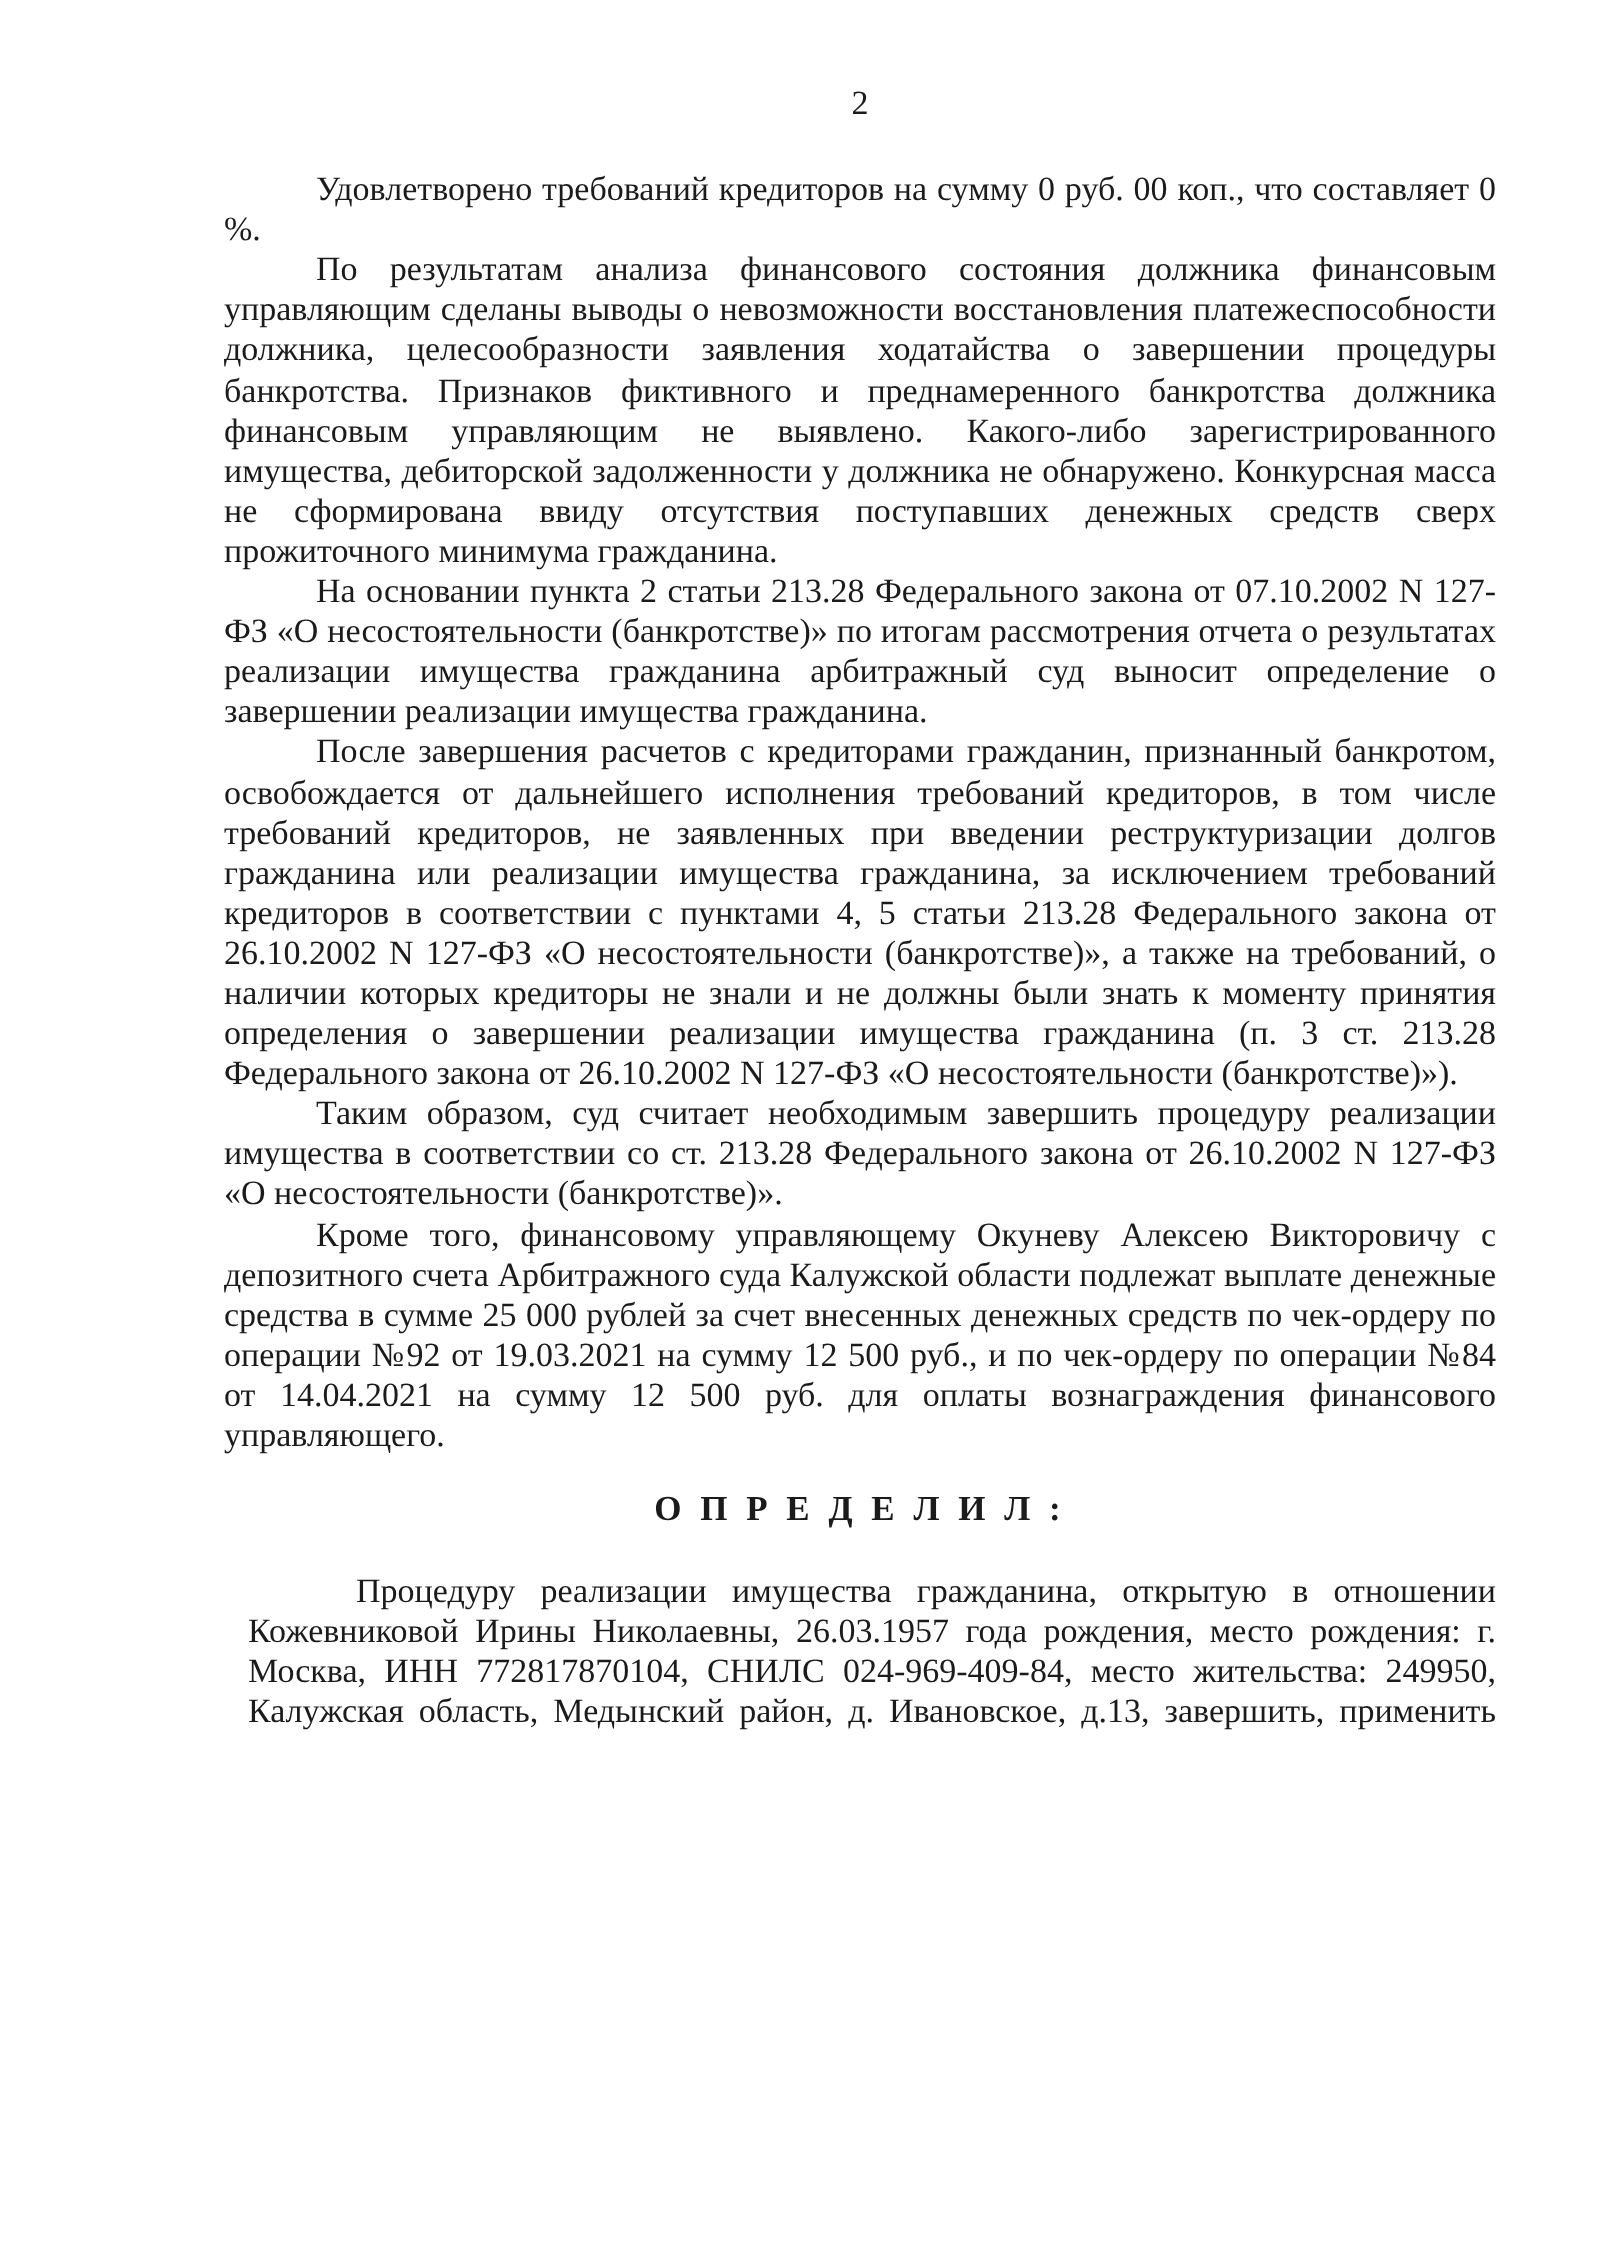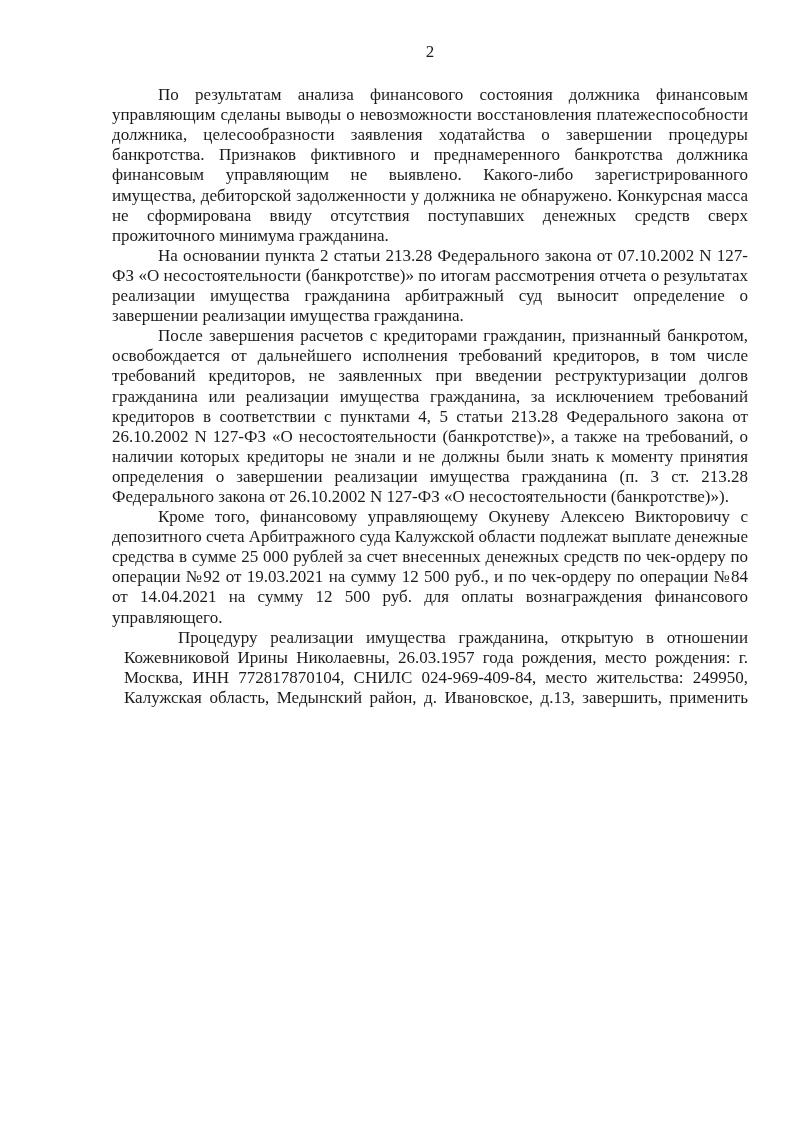--- a/index.html
+++ b/index.html
@@ -45,28 +45,31 @@
     margin: 16px 0 22px 0;
   }
 </style>
 </head>
 <body>
 
 <div class="page">
 
   <div class="page-number">2</div>
 
+  <p class="para">Удовлетворено требований кредиторов на сумму 0 руб. 00 коп., что составляет 0 %.</p>
 
   <p class="para">По результатам анализа финансового состояния должника финансовым управляющим сделаны выводы о невозможности восстановления платежеспособности должника, целесообразности заявления ходатайства о завершении процедуры банкротства. Признаков фиктивного и преднамеренного банкротства должника финансовым управляющим не выявлено. Какого-либо зарегистрированного имущества, дебиторской задолженности у должника не обнаружено. Конкурсная масса не сформирована ввиду отсутствия поступавших денежных средств сверх прожиточного минимума гражданина.</p>
 
 
   <p class="para">На основании пункта 2 статьи 213.28 Федерального закона от 07.10.2002 N 127-ФЗ «О несостоятельности (банкротстве)» по итогам рассмотрения отчета о результатах реализации имущества гражданина арбитражный суд выносит определение о завершении реализации имущества гражданина.</p>
 
   <p class="para">После завершения расчетов с кредиторами гражданин, признанный банкротом, освобождается от дальнейшего исполнения требований кредиторов, в том числе требований кредиторов, не заявленных при введении реструктуризации долгов гражданина или реализации имущества гражданина, за исключением требований кредиторов в соответствии с пунктами 4, 5 статьи 213.28 Федерального закона от 26.10.2002 N 127-ФЗ «О несостоятельности (банкротстве)», а также на требований, о наличии которых кредиторы не знали и не должны были знать к моменту принятия определения о завершении реализации имущества гражданина (п. 3 ст. 213.28 Федерального закона от 26.10.2002 N 127-ФЗ «О несостоятельности (банкротстве)»).</p>
 
+  <p class="para">Таким образом, суд считает необходимым завершить процедуру реализации имущества в соответствии со ст. 213.28 Федерального закона от 26.10.2002 N 127-ФЗ «О несостоятельности (банкротстве)».</p>
 
   <p class="para">Кроме того, финансовому управляющему Окуневу Алексею Викторовичу с депозитного счета Арбитражного суда Калужской области подлежат выплате денежные средства в сумме 25 000 рублей за счет внесенных денежных средств по чек-ордеру по операции №92 от 19.03.2021 на сумму 12 500 руб., и по чек-ордеру по операции №84 от 14.04.2021 на сумму 12 500 руб. для оплаты вознаграждения финансового управляющего.</p>
 
 
+  <h2 class="resolution-heading">О П Р Е Д Е Л И Л :</h2>
 
   <p class="para extra-indent cont">Процедуру реализации имущества гражданина, открытую в отношении Кожевниковой Ирины Николаевны, 26.03.1957 года рождения, место рождения: г. Москва, ИНН 772817870104, СНИЛС 024-969-409-84, место жительства: 249950, Калужская область, Медынский район, д. Ивановское, д.13, завершить, применить</p>
 
 </div>
 
 </body></html>

